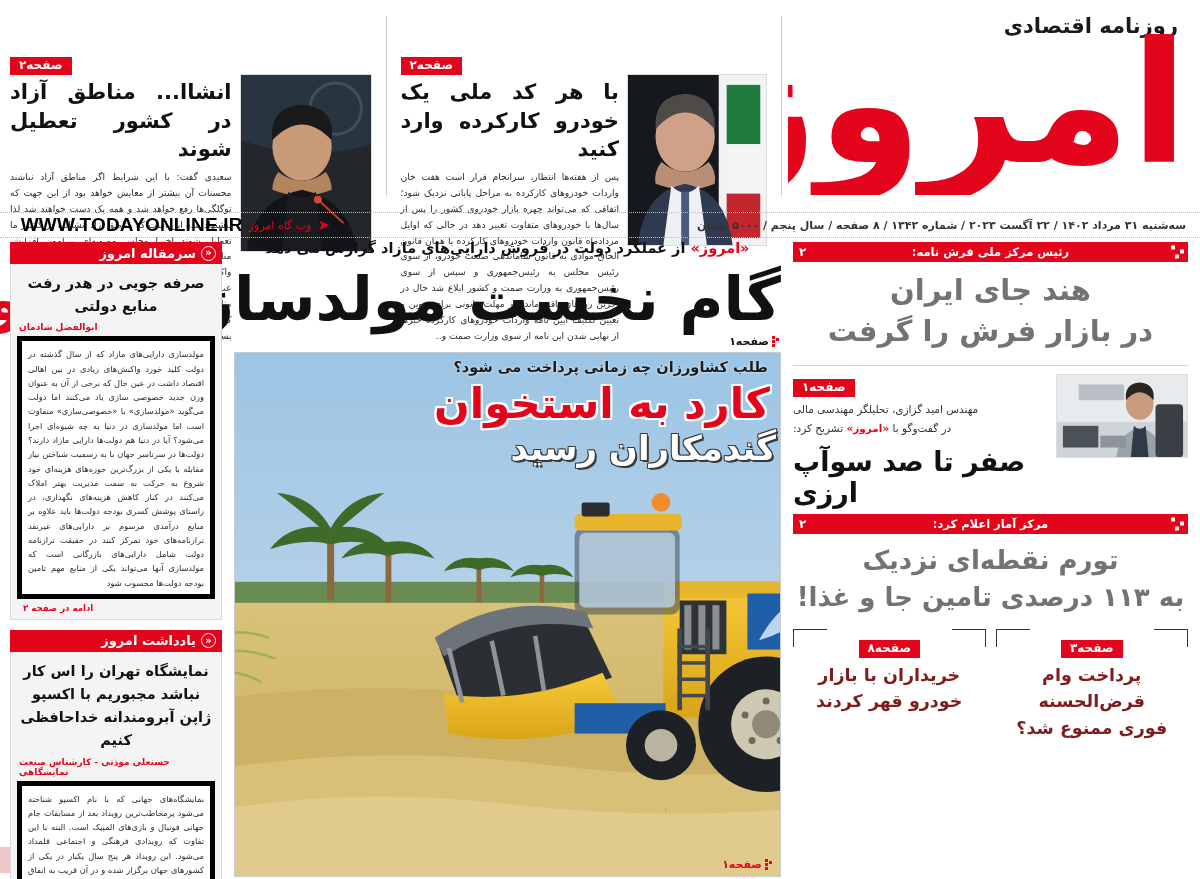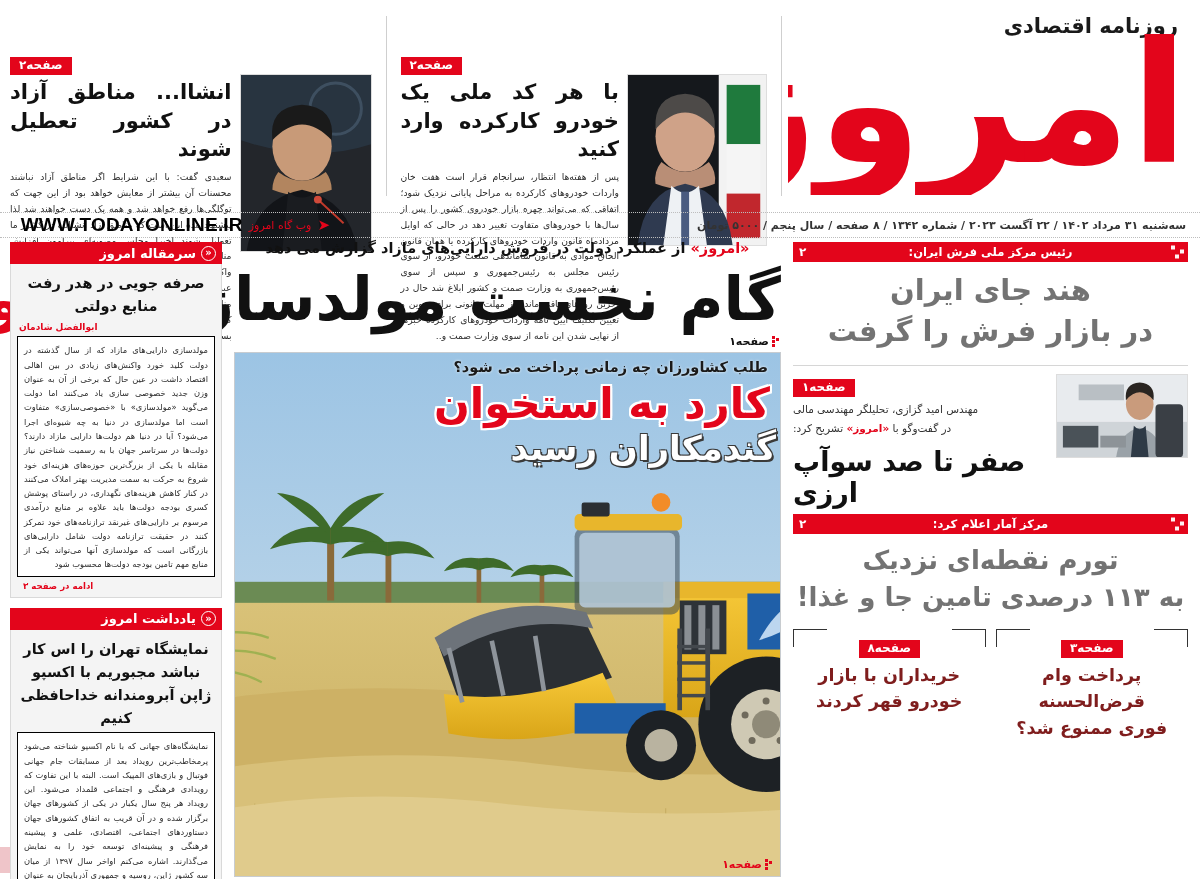--- a/index.html
+++ b/index.html
@@ -178,21 +178,21 @@
   .side-head-txt { font-size:13px; font-weight:bold;text-align:right; }
   .chev {
     width:15px; height:15px; border-radius:50%; border:1.5px solid #fff;
     display:flex; align-items:center; justify-content:center; font-size:10px;
     line-height:1; color:#fff; font-weight:bold;
   }
   .side-title { font-size:14.5px; font-weight:bold; text-align:center; line-height:1.6; padding:8px 8px 2px 8px; color:#111; }
   .side-author { font-size:9px; font-weight:bold; color:#e3051b; text-align:left; padding:2px 8px 4px 8px; }
   .side-body {
     background:#fff; margin:0 6px; padding:6px 6px 4px 6px; font-size:8.3px;
-    line-height:1.72; text-align:justify; color:#2c2c2c; border:1px solid #000000;
+    line-height:1.72; text-align:justify; color:#2c2c2c; border:5px solid #000000;
   }
   .side-more { font-size:8.6px; font-weight:bold; color:#e3051b; text-align:left; padding:4px 12px 0 12px; }
 </style>
 </head>
 <body>
 
 <div class="page">
 
   <div class="topband">
 
@@ -268,21 +268,21 @@
     </div>
   </div>
 
   <div class="main">
 
     <div class="col-right">
 
       <div class="block">
         <div class="redbar">
           <span class="redbar-deco"></span>
-          <span class="redbar-txt">رئیس مرکز ملی فرش ایران:</span>
+          <span class="redbar-txt">رئیس مرکز ملی فرش نامه:</span>
           <span class="redbar-page">۲</span>
         </div>
         <div class="art-head">هند جای ایران</div>
         <div class="art-head">در بازار فرش را گرفت</div>
       </div>
 
       <div class="divider-h"></div>
 
       <div class="block">
         <div class="swap-row">
@@ -489,20 +489,21 @@
         <div class="side-body">مولدسازی دارایی‌های مازاد که از سال گذشته در دولت کلید خورد واکنش‌های زیادی در بین اهالی اقتصاد داشت در عین حال که برخی از آن به عنوان وزن جدید خصوصی سازی یاد می‌کنند اما دولت می‌گوید «مولدسازی» با «خصوصی‌سازی» متفاوت است اما مولدسازی در دنیا به چه شیوه‌ای اجرا می‌شود؟ آیا در دنیا هم دولت‌ها دارایی مازاد دارند؟ دولت‌ها در سرتاسر جهان با به رسمیت شناختن نیاز مقابله با یکی از بزرگ‌ترین حوزه‌های هزینه‌ای خود شروع به حرکت به سمت مدیریت بهتر املاک می‌کنند در کنار کاهش هزینه‌های نگهداری، در راستای پوشش کسری بودجه دولت‌ها باید علاوه بر منابع درآمدی مرسوم بر دارایی‌های غیرنقد ترازنامه‌های خود تمرکز کنند در حقیقت ترازنامه دولت شامل دارایی‌های بازرگانی است که مولدسازی آنها می‌تواند یکی از منابع مهم تامین بودجه دولت‌ها محسوب شود</div>
         <div class="side-more">ادامه در صفحه ۳</div>
       </div>
 
       <div class="side-box">
         <div class="side-head">
           <span class="chev">«</span>
           <span class="side-head-txt">یادداشت امروز</span>
         </div>
         <div class="side-title">نمایشگاه تهران را اس کار نباشد مجبوریم با اکسپو ژاپن آبرومندانه خداحافظی کنیم</div>
+        <div class="side-author">حسنعلی موذنی - کارشناس صنعت نمایشگاهی</div>
         <div class="side-body">نمایشگاه‌های جهانی که با نام اکسپو شناخته می‌شود پرمخاطب‌ترین رویداد بعد از مسابقات جام جهانی فوتبال و بازی‌های المپیک است. البته با این تفاوت که رویدادی فرهنگی و اجتماعی قلمداد می‌شود. این رویداد هر پنج سال یکبار در یکی از کشورهای جهان برگزار شده و در آن قریب به اتفاق کشورهای جهان دستاوردهای اجتماعی، اقتصادی، علمی و پیشینه فرهنگی و پیشینه‌ای توسعه خود را به نمایش می‌گذارند. اشاره می‌کنم اواخر سال ۱۳۹۷ از میان سه کشور ژاپن، روسیه و جمهوری آذربایجان به عنوان داوطلبان میزبانی برگزاری نمایشگاه جهانی، شهر اوساکای ژاپن بعنوان میزبان اکسپوی ۲۰۲۵ انتخاب شد و نخست وزیر ژاپن همان روز و پس از اعلام پیروزی در این رقابت اعلام کرد حمایت‌گاهی را به جهانیان معرفی خواهند کرد که موجب تعجب همگان باشد و کشور ژاپن فارغ از اکسپوهای تخصصی و باغبانی برگزار شده برای سومین بار میزبان این رویداد جهانی خواهد بود.</div>
 
       </div>
 
     </div>
 
   </div>
 </div>
 
 </body></html>

